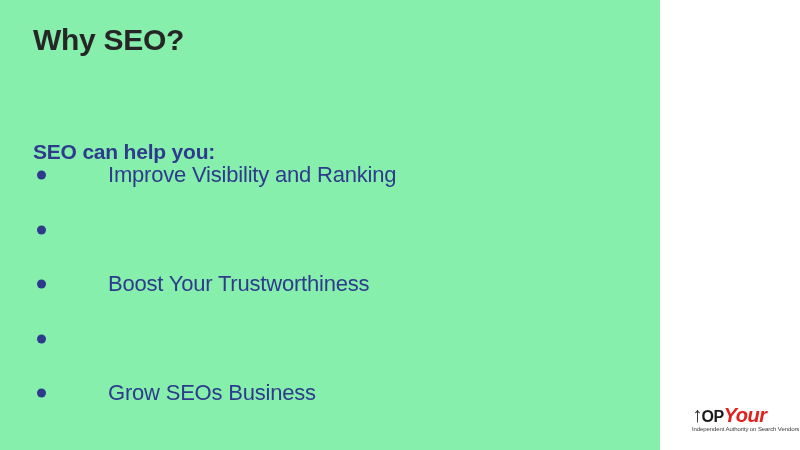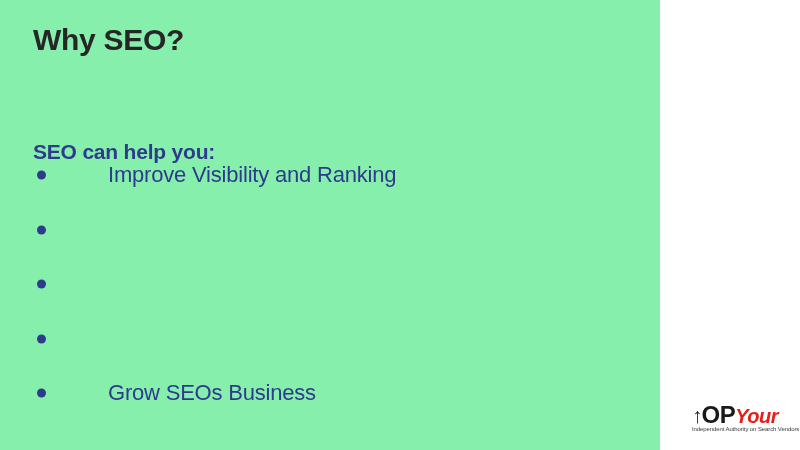--- a/index.html
+++ b/index.html
@@ -94,21 +94,21 @@
     line-height: 21px;
   }
   .logo-arrow {
     font-size: 21px;
     font-weight: bold;
     color: #1a1a1a;
     line-height: 21px;
     margin-right: -1px;
   }
   .logo-op {
-    font-size: 24px;
+    font-size: 16px;
     font-weight: bold;
     color: #1a1a1a;
     letter-spacing: -0.5px;
     line-height: 21px;
   }
   .logo-seos {
     font-size: 20px;
     font-weight: bold;
     font-style: italic;
     color: #E2211C;
@@ -135,20 +135,21 @@
   <ul class="bullet-list">
     <li class="bullet-item">
       <span class="bullet-marker"></span>
       <span class="bullet-text">Improve Visibility and Ranking</span>
     </li>
     <li class="bullet-item">
       <span class="bullet-marker"></span>
     </li>
     <li class="bullet-item">
       <span class="bullet-marker"></span>
+      <span class="bullet-text">Boost Your Trustworthiness</span>
     </li>
     <li class="bullet-item">
       <span class="bullet-marker"></span>
     </li>
     <li class="bullet-item">
       <span class="bullet-marker"></span>
       <span class="bullet-text">Grow SEOs Business</span>
     </li>
   </ul>
 

